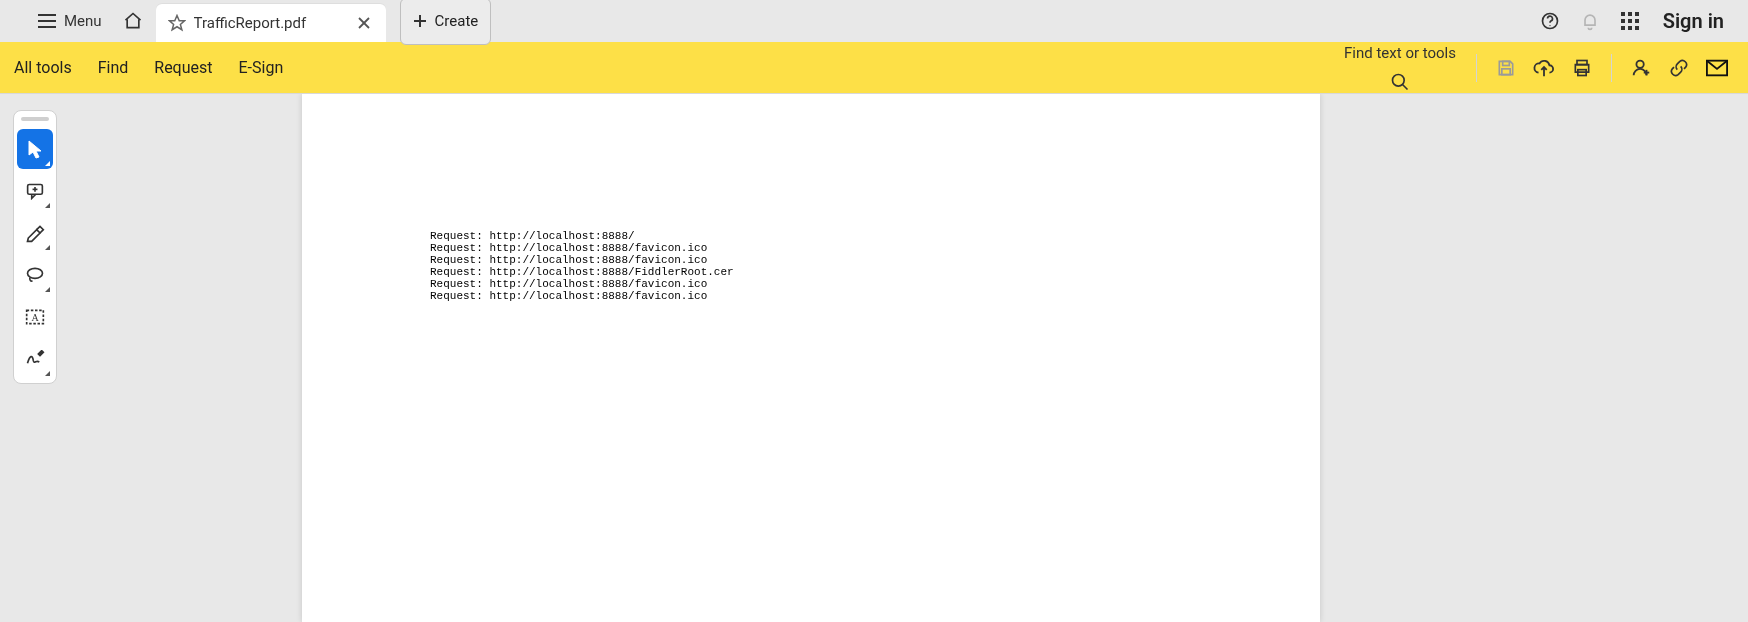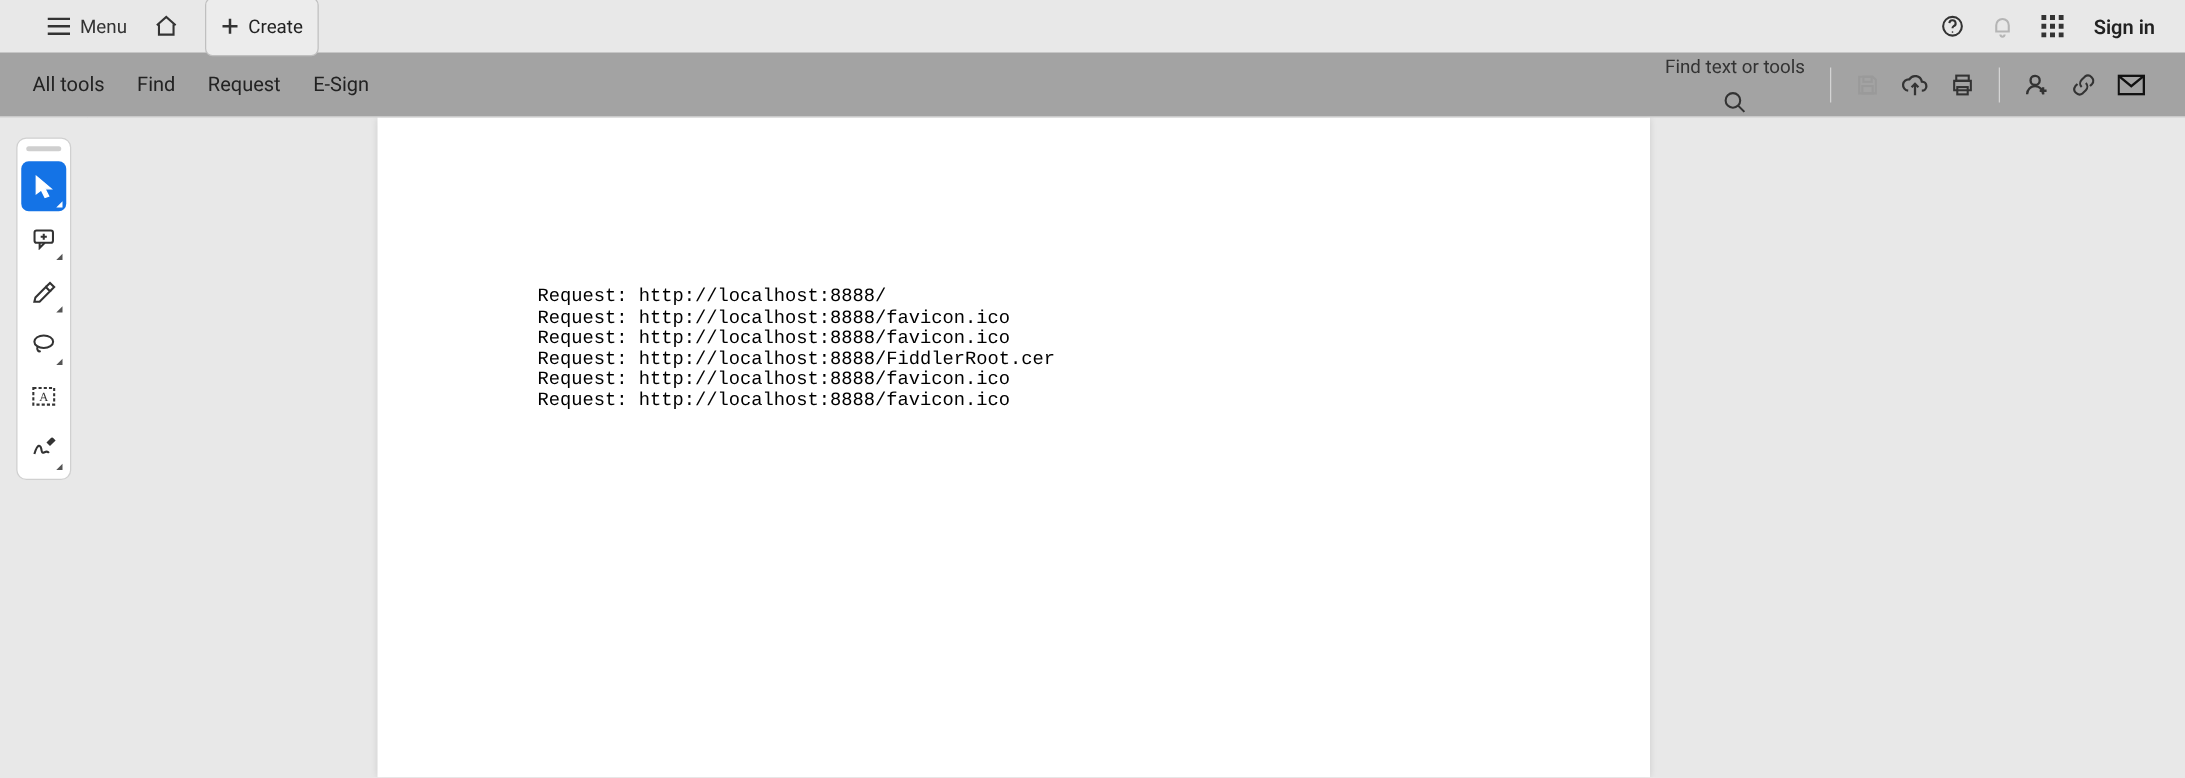--- a/index.html
+++ b/index.html
@@ -81,34 +81,34 @@
   .titlebar-right {
     display:flex;align-items:center;gap:6px;margin-right:4px;
   }
   .icon-btn {
     width: 34px; height: 34px;
     display:flex;align-items:center;justify-content:center;
     cursor:pointer;
     border-radius:4px;
   }
   .signin {
-    font-size: 16px;
+    font-size: 20px;
     font-weight: 600;
     padding: 0 10px;
     cursor:pointer;
   }
 
   
   .toolbar {
     height: 52px;
-    background: #a3a3a3;
+    background: #fde047;
     border-bottom: 1px solid #d8d8d8;
     display: flex;
     align-items: center;
-    padding: 0 26px;
+    padding: 0 14px;
     gap: 24px;
   }
   .toolbar-left {
     display:flex;align-items:center;gap:26px;
   }
   .toolbar-item {
     font-size: 16px;
     cursor:pointer;
   }
 
@@ -188,21 +188,21 @@
   .page {
     background:#fff;
     width:1018px;
     height:100%;
     box-shadow:0 0 6px rgba(0,0,0,0.15);
     padding-top:136px;
     padding-left:128px;
   }
   .page pre {
     font-family: "Courier New", monospace;
-    font-size: 15px;
+    font-size: 11px;
     line-height: 1.1;
     color:#000;
     white-space: pre;
   }
 
   
   .right-pad {
     width:196px;
     background:#e8e8e8;
   }
@@ -221,20 +221,32 @@
       </svg>
     <span>Menu</span>
   </div>
   <div class="home-btn">
     <svg width="20" height="20" viewBox="0 0 24 24" fill="none" stroke="#333" stroke-width="2">
         <path d="M3 11 L12 3 L21 11"></path>
         <path d="M5 10 V20 H19 V10"></path>
       </svg>
   </div>
 
+  <div class="doc-tab">
+    <svg width="18" height="18" viewBox="0 0 24 24" fill="none" stroke="#666" stroke-width="2">
+        <polygon points="12,2 15,9 22,9 16.5,14 18.5,21 12,17 5.5,21 7.5,14 2,9 9,9"></polygon>
+      </svg>
+    <span class="doc-tab-title">TrafficReport.pdf</span>
+    <div class="doc-tab-close">
+      <svg width="12" height="12" viewBox="0 0 12 12" stroke="#555" stroke-width="1.8">
+          <line x1="1" y1="1" x2="11" y2="11"></line>
+          <line x1="11" y1="1" x2="1" y2="11"></line>
+        </svg>
+    </div>
+  </div>
 
   <div class="create-btn">
     <svg width="14" height="14" viewBox="0 0 14 14" stroke="#333" stroke-width="2">
         <line x1="7" y1="1" x2="7" y2="13"></line>
         <line x1="1" y1="7" x2="13" y2="7"></line>
       </svg>
     <span>Create</span>
   </div>
 
   <div class="titlebar-spacer"></div>

